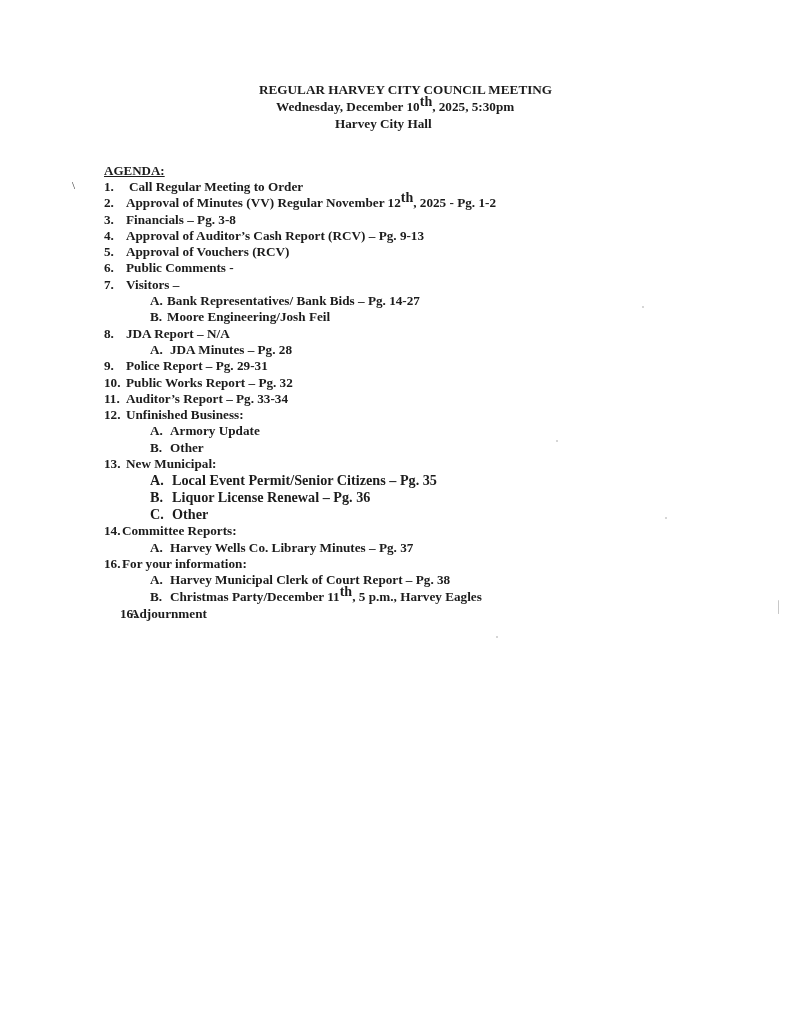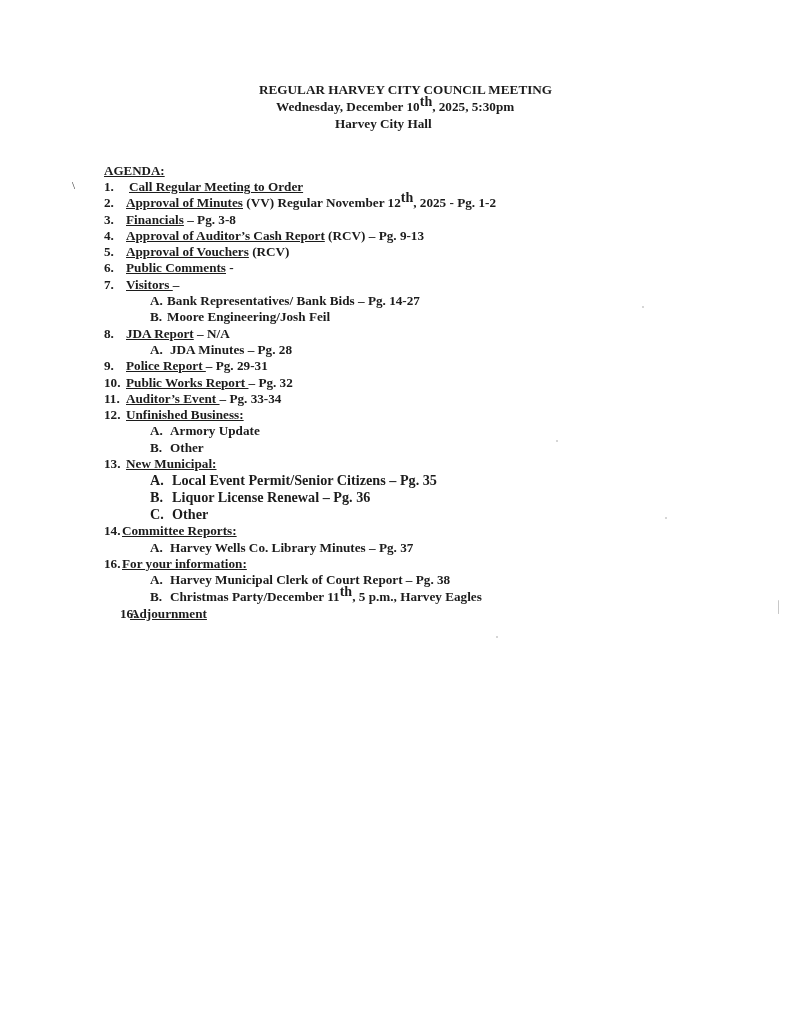--- a/index.html
+++ b/index.html
@@ -26,21 +26,21 @@
   .agenda-title {
     font-weight: bold; font-size: 13px; line-height: 17px;
     text-decoration: underline; white-space: nowrap;
   }
   .row {
     position: relative; font-weight: bold; font-size: 13.2px;
     line-height: 16.3px; white-space: nowrap; height: 16.3px;
   }
   .row .num { position: absolute; left: 0; }
   .row .body { position: absolute; left: 22px; }
-  .u { text-decoration: underline; }
+  .u { }
   .sub { position: relative; font-weight: bold; font-size: 13.2px; line-height: 16.3px; height: 16.3px; white-space: nowrap; }
   .sub .letter { position: absolute; left: 46px; }
   .sub .stext { position: absolute; left: 63px; }
   .sub.gap .stext { left: 66px; }
   .sub.big { font-size: 14.2px; height: 17px; line-height: 17px; }
   .sub.big .stext { left: 68px; }
   .mark { position: absolute; left: 72px; top: 179px; font-size: 11px; color: #333; }
   .speck { position: absolute; background: #c8c8c8; width: 2px; height: 2px; border-radius: 1px; }
 </style>
 </head>
@@ -116,21 +116,21 @@
       <span class="body"><span class="u">Police Report </span><span>– Pg. 29-31</span></span>
     </div>
 
     <div class="row">
       <span class="num">10.</span>
       <span class="body"><span class="u">Public Works Report </span><span>– Pg. 32</span></span>
     </div>
 
     <div class="row">
       <span class="num">11.</span>
-      <span class="body"><span class="u">Auditor’s Event </span><span>– Pg. 33-34</span></span>
+      <span class="body"><span class="u">Auditor’s Report </span><span>– Pg. 33-34</span></span>
     </div>
 
     <div class="row">
       <span class="num">12.</span>
       <span class="body"><span class="u">Unfinished Business:</span></span>
     </div>
     <div class="sub gap">
       <span class="letter">A.</span>
       <span class="stext">Armory Update</span>
     </div>

